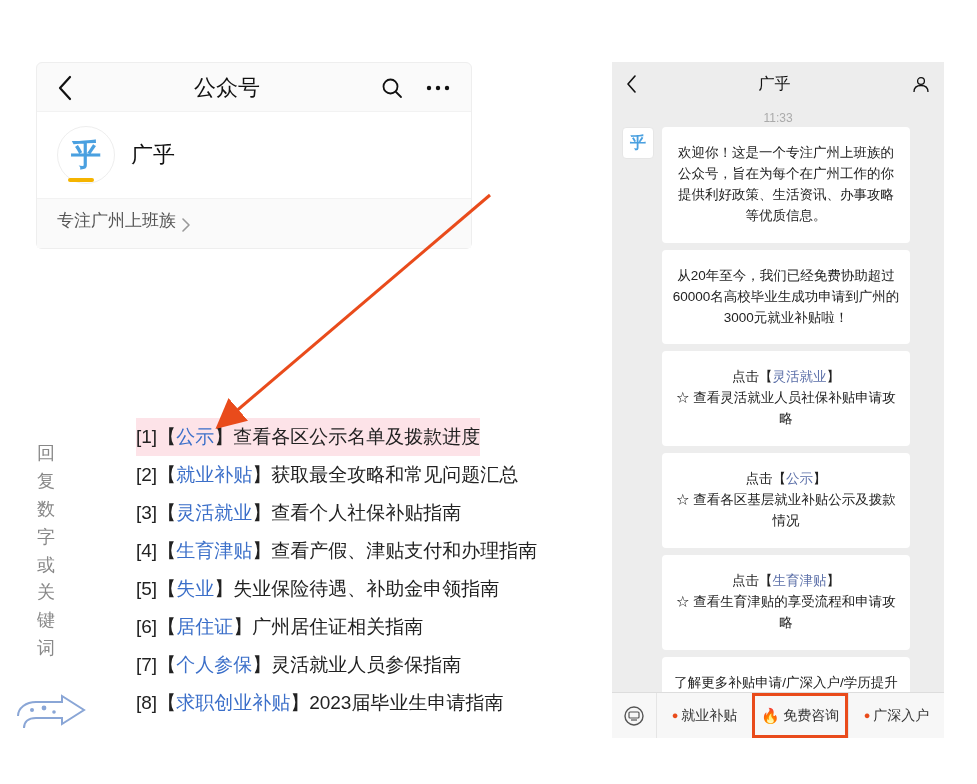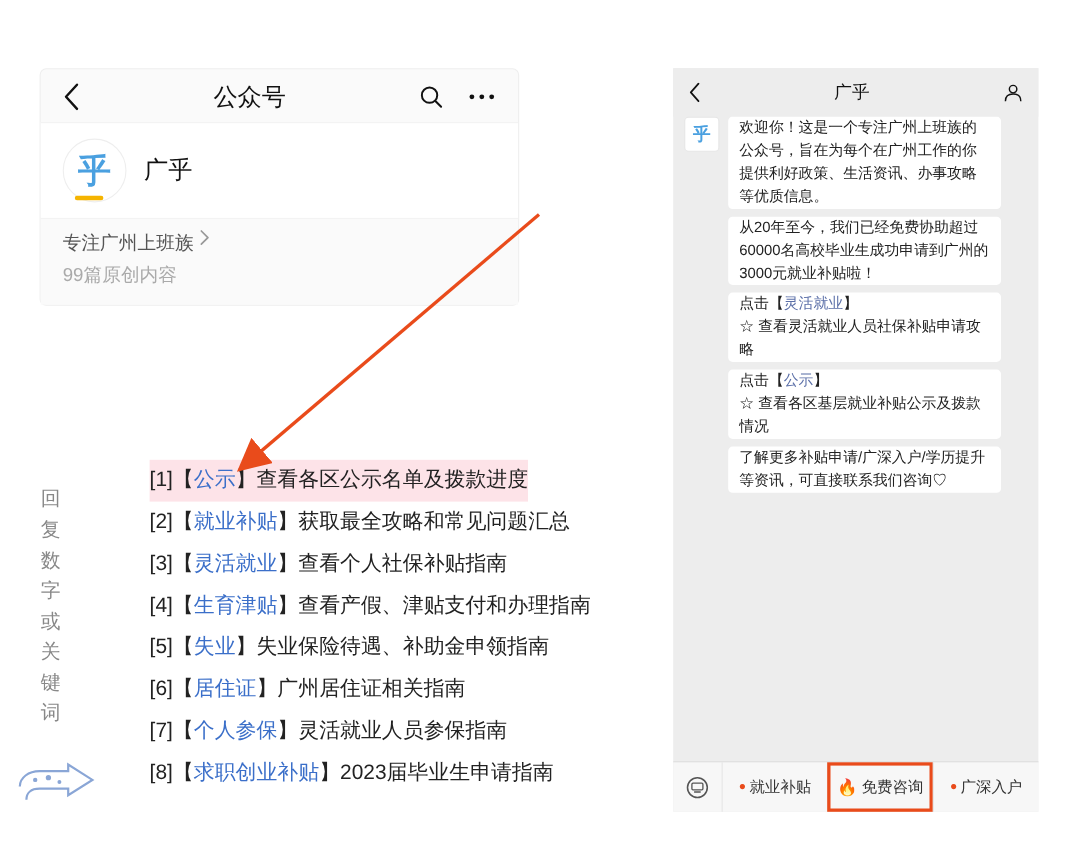--- a/index.html
+++ b/index.html
@@ -73,21 +73,21 @@
     border-radius: 2px;
   }
   .oa-footer {
     padding: 10px 20px 16px 20px;
     background:#fafafa;
     border-top:1px solid #f2f2f2;
   }
   .oa-tagline {
     font-size: 17px;
     color:#555;
-    display:flex; align-items:flex-start; gap:6px;
+    display:flex; align-items:flex-end; gap:6px;
   }
   .oa-articles {
     font-size: 17px;
     color:#aaa;
     margin-top:6px;
   }
 
   
   .arrow-wrap {
     position:absolute;
@@ -170,25 +170,26 @@
     background:#fff;
     border:1px solid #e6e6e6;
     display:flex;align-items:center;justify-content:center;
     font-size:16px; color:#4aa0e0; font-weight:bold;
     flex-shrink:0;
     margin-right:8px;
   }
   .bubble {
     background:#fff;
     border-radius:4px;
-    padding:0 10px;
+    padding:16px 10px;
     font-size:13.5px;
     line-height:1.55;
     color:#222;
     max-width:248px;
+    text-align:center;
   }
   .bubble .link { color:#5b6fa8; }
   .chat-menu {
     height:46px;
     background:#f7f7f7;
     border-top:1px solid #ddd;
     display:flex;
     align-items:center;
   }
   .kb-toggle {
@@ -260,21 +261,20 @@
     <span class="oa-name">广乎</span>
   </div>
 
   <div class="oa-footer">
     <div class="oa-tagline">
       <span>专注广州上班族</span>
       <svg class="icon-svg" width="8" height="14" viewBox="0 0 8 14">
           <path d="M1 1 L7 7 L1 13" stroke="#999" stroke-width="1.6" fill="none" stroke-linecap="round" stroke-linejoin="round"></path>
         </svg>
     </div>
-    <div class="oa-articles">99篇原创内容</div>
   </div>
 </div>
 
 <div class="arrow-wrap">
   <svg width="310" height="250" viewBox="0 0 310 250">
     <defs>
       <marker id="ah" markerWidth="10" markerHeight="10" refX="8" refY="5" orient="auto">
         <path d="M0 0 L10 5 L0 10 Z" fill="#e94b1b"></path>
       </marker>
     </defs>
@@ -312,33 +312,37 @@
         </svg>
     </span>
     <span class="chat-header-title">广乎</span>
     <span>
       <svg class="icon-svg" width="18" height="18" viewBox="0 0 18 18">
         <circle cx="9" cy="6" r="3.4" stroke="#111" stroke-width="1.3" fill="none"></circle>
         <path d="M2 17 C2 12.5 5 10.5 9 10.5 C13 10.5 16 12.5 16 17" stroke="#111" stroke-width="1.3" fill="none"></path>
       </svg>
     </span>
   </div>
+  <div class="chat-time">11:33</div>
   <div class="chat-body" id="chat-body">
       <div class="msg-row">
         <div class="chat-avatar">乎</div>
         <div class="bubble"><span>欢迎你！这是一个专注广州上班族的公众号，旨在为每个在广州工作的你提供利好政策、生活资讯、办事攻略等优质信息。</span></div>
       </div>
       <div class="msg-row noavatar">
         <div class="bubble"><span>从20年至今，我们已经免费协助超过60000名高校毕业生成功申请到广州的3000元就业补贴啦！</span></div>
       </div>
       <div class="msg-row noavatar">
         <div class="bubble"><span>点击【</span><span class="link">灵活就业</span><span>】<br>☆ 查看灵活就业人员社保补贴申请攻略</span></div>
       </div>
       <div class="msg-row noavatar">
         <div class="bubble"><span>点击【</span><span class="link">公示</span><span>】<br>☆ 查看各区基层就业补贴公示及拨款情况</span></div>
+      </div>
+      <div class="msg-row noavatar">
+        <div class="bubble"><span>点击【</span><span class="link">生育津贴</span><span>】<br>☆ 查看生育津贴的享受流程和申请攻略</span></div>
       </div>
       <div class="msg-row noavatar">
         <div class="bubble"><span>了解更多补贴申请/广深入户/学历提升等资讯，可直接联系我们咨询♡</span></div>
       </div>
     </div>
   <div class="chat-menu">
     <div class="kb-toggle">
       <svg width="22" height="22" viewBox="0 0 22 22">
         <circle cx="11" cy="11" r="9" stroke="#555" stroke-width="1.4" fill="none"></circle>
         <rect x="6" y="7" width="10" height="6" stroke="#555" stroke-width="1.2" fill="none" rx="1"></rect>

